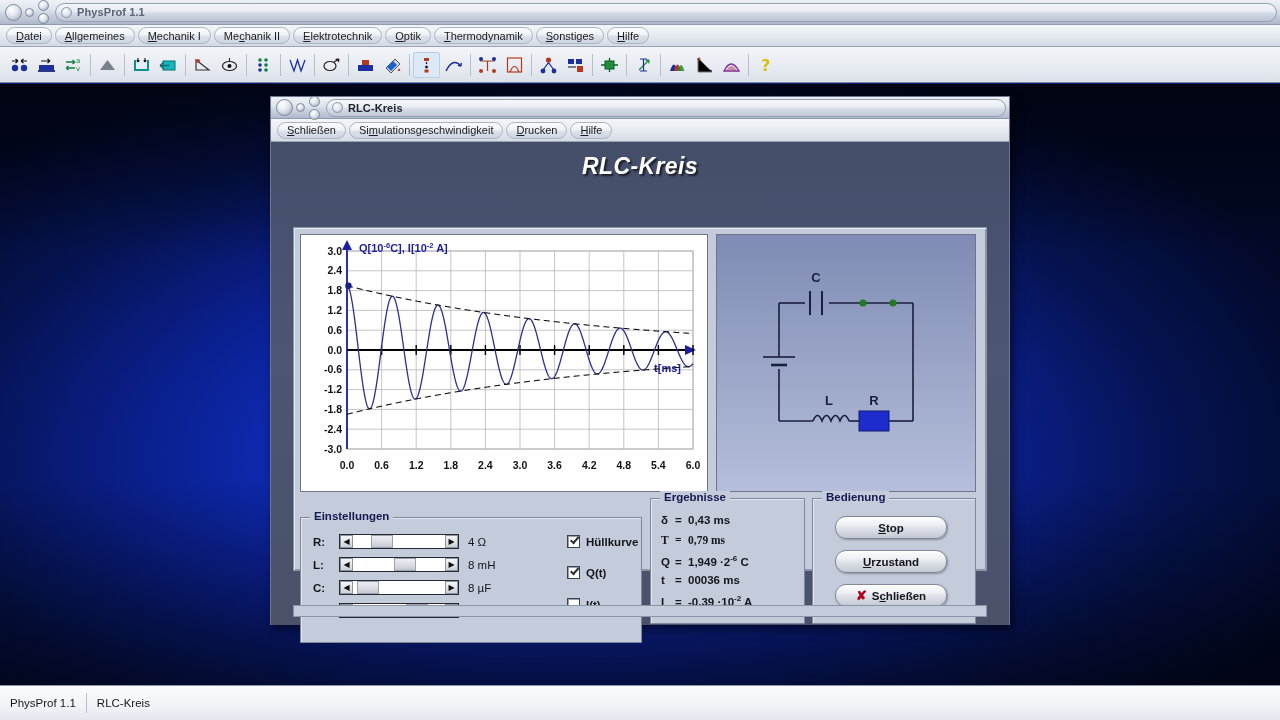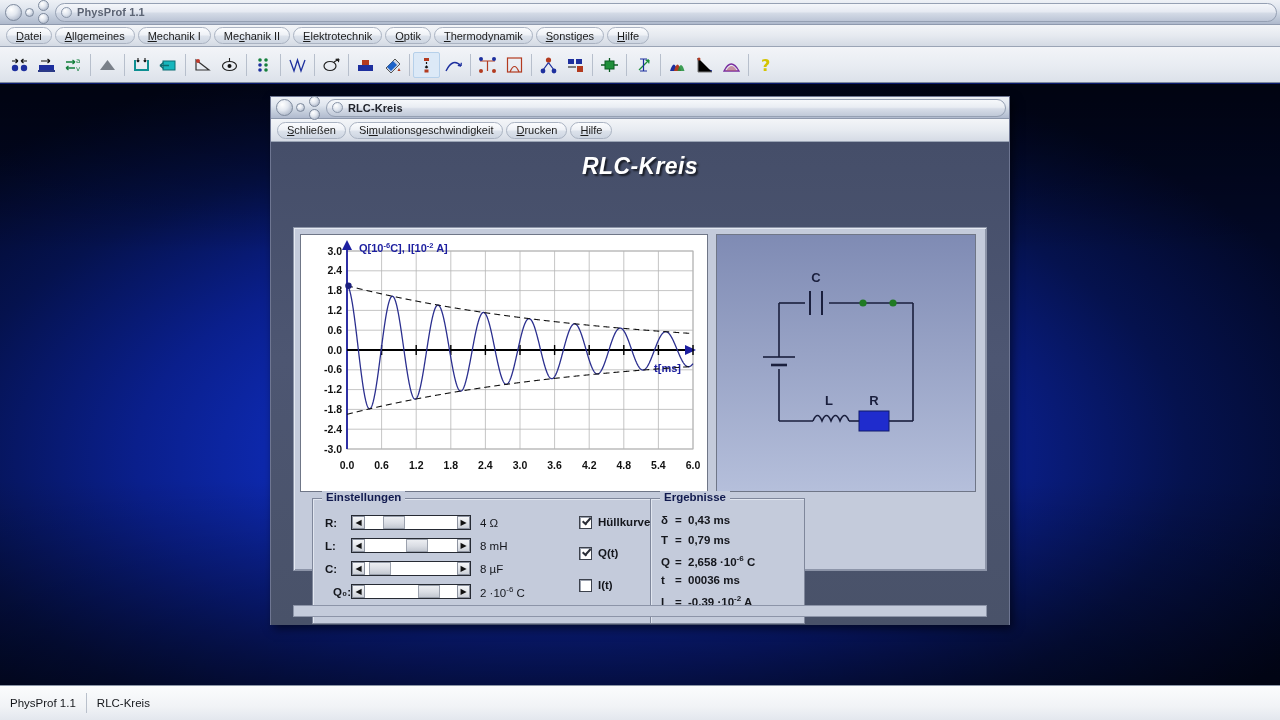--- a/index.html
+++ b/index.html
@@ -182,21 +182,21 @@
   }
   .sl-track { flex:1; position:relative; }
   .sl-thumb {
     position:absolute; top:0; bottom:0; width:22px;
     background:linear-gradient(180deg,#eceef2 0%,#dadde4 55%,#c3c8d1 100%);
     border:1px solid #9ba1ad;
   }
   .set-val { margin-left:9px; font-size:11.5px; font-weight:normal; color:#14161c; white-space:nowrap; }
   .set-val sup { font-size:8px; }
 
-  .chk-row { position:absolute; display:flex; align-items:flex-start; gap:6px;padding-left:8px; }
+  .chk-row { position:absolute; display:flex; align-items:center; gap:6px;padding-left:8px; }
   .chk {
     width:13px; height:13px; background:#fff; border:1px solid #3c414c;
     position:relative; box-shadow:inset 1px 1px 0 #9aa0ac;
   }
   .chk.on::after {
     content:""; position:absolute; left:2px; top:5px; width:5px; height:2px;
     background:#2b2f38; transform:rotate(42deg);
   }
   .chk.on::before {
     content:""; position:absolute; left:4px; top:3px; width:8px; height:2px;
@@ -585,21 +585,21 @@
             <rect id="resistor" x="142" y="176" width="30" height="20" stroke="#101a6b" stroke-width="1" fill="#1f2ccd"></rect>
             <text x="157" y="170" text-anchor="middle" font-size="13" font-weight="bold" fill="#1a1f3d" font-family="Liberation Sans, sans-serif">R</text>
 
             <circle id="node1" cx="146" cy="68" r="3.6" fill="#1f7a23"></circle>
             <circle id="node2" cx="176" cy="68" r="3.6" fill="#1f7a23"></circle>
           </svg>
         </div>
 
         <div class="groups">
 
-          <div class="gbox" style="left:12px; width:342px;">
+          <div class="gbox" style="left:0px; width:342px;margin-top:19px;">
             <div class="gbox-title">Einstellungen</div>
 
             <div class="set-row" style="left:12px; top:16px;">
               <span class="set-lbl">R:</span>
               <div class="slider">
                 <div class="sl-arrow">◀</div>
                 <div class="sl-track">
                   <div class="sl-thumb" id="thumb-r" style="left: 19.5%;"></div>
                 </div>
                 <div class="sl-arrow">▶</div>
@@ -655,34 +655,47 @@
               <span class="chk" id="chk2"></span>
               <span class="chk-lbl">I(t)</span>
             </div>
           </div>
 
           <div class="gbox" style="left:350px; width:155px;">
             <div class="gbox-title">Ergebnisse</div>
             <div class="res-row" style="left:10px; top:15px;">
               <span class="res-sym">δ</span><span class="res-eq">=</span><span>0,43</span> <span>ms</span>
             </div>
-            <div class="res-row" style="left:10px; top:35px;">
+            <div class="res-row" style="left:10px; top:35px;font-family:Liberation Serif, serif;">
               <span class="res-sym">T</span><span class="res-eq">=</span><span>0,79</span> <span>ms</span>
             </div>
             <div class="res-row" style="left:10px; top:55px;">
-              <span class="res-sym">Q</span><span class="res-eq">=</span><span>2,658 ·10</span><sup>-6</sup> <span>C</span>
+              <span class="res-sym">Q</span><span class="res-eq">=</span><span>1,949 ·2</span><sup>-6</sup> <span>C</span>
             </div>
             <div class="res-row" style="left:10px; top:75px;">
               <span class="res-sym">t</span><span class="res-eq">=</span><span>00036</span> <span>ms</span>
             </div>
             <div class="res-row" style="left:10px; top:95px;text-decoration:underline;">
               <span class="res-sym">I</span><span class="res-eq">=</span><span>-0,39 ·10</span><sup>-2</sup> <span>A</span>
             </div>
           </div>
 
+          <div class="gbox" style="left:512px; width:164px;">
+            <div class="gbox-title">Bedienung</div>
+            <div class="pbtn" style="left:22px; top:17px;">
+              <span><u>S</u>top</span>
+            </div>
+            <div class="pbtn" style="left:22px; top:51px;">
+              <span><u>U</u>rzustand</span>
+            </div>
+            <div class="pbtn" style="left:22px; top:85px;">
+              <span class="xmark">✘</span>
+              <span>S<u>c</u>hließen</span>
+            </div>
+          </div>
 
         </div>
       </div>
 
       <div class="dlg-footer"></div>
     </div>
   </div>
 
   <div class="statusbar">
     <div class="status-cell">PhysProf 1.1</div>

